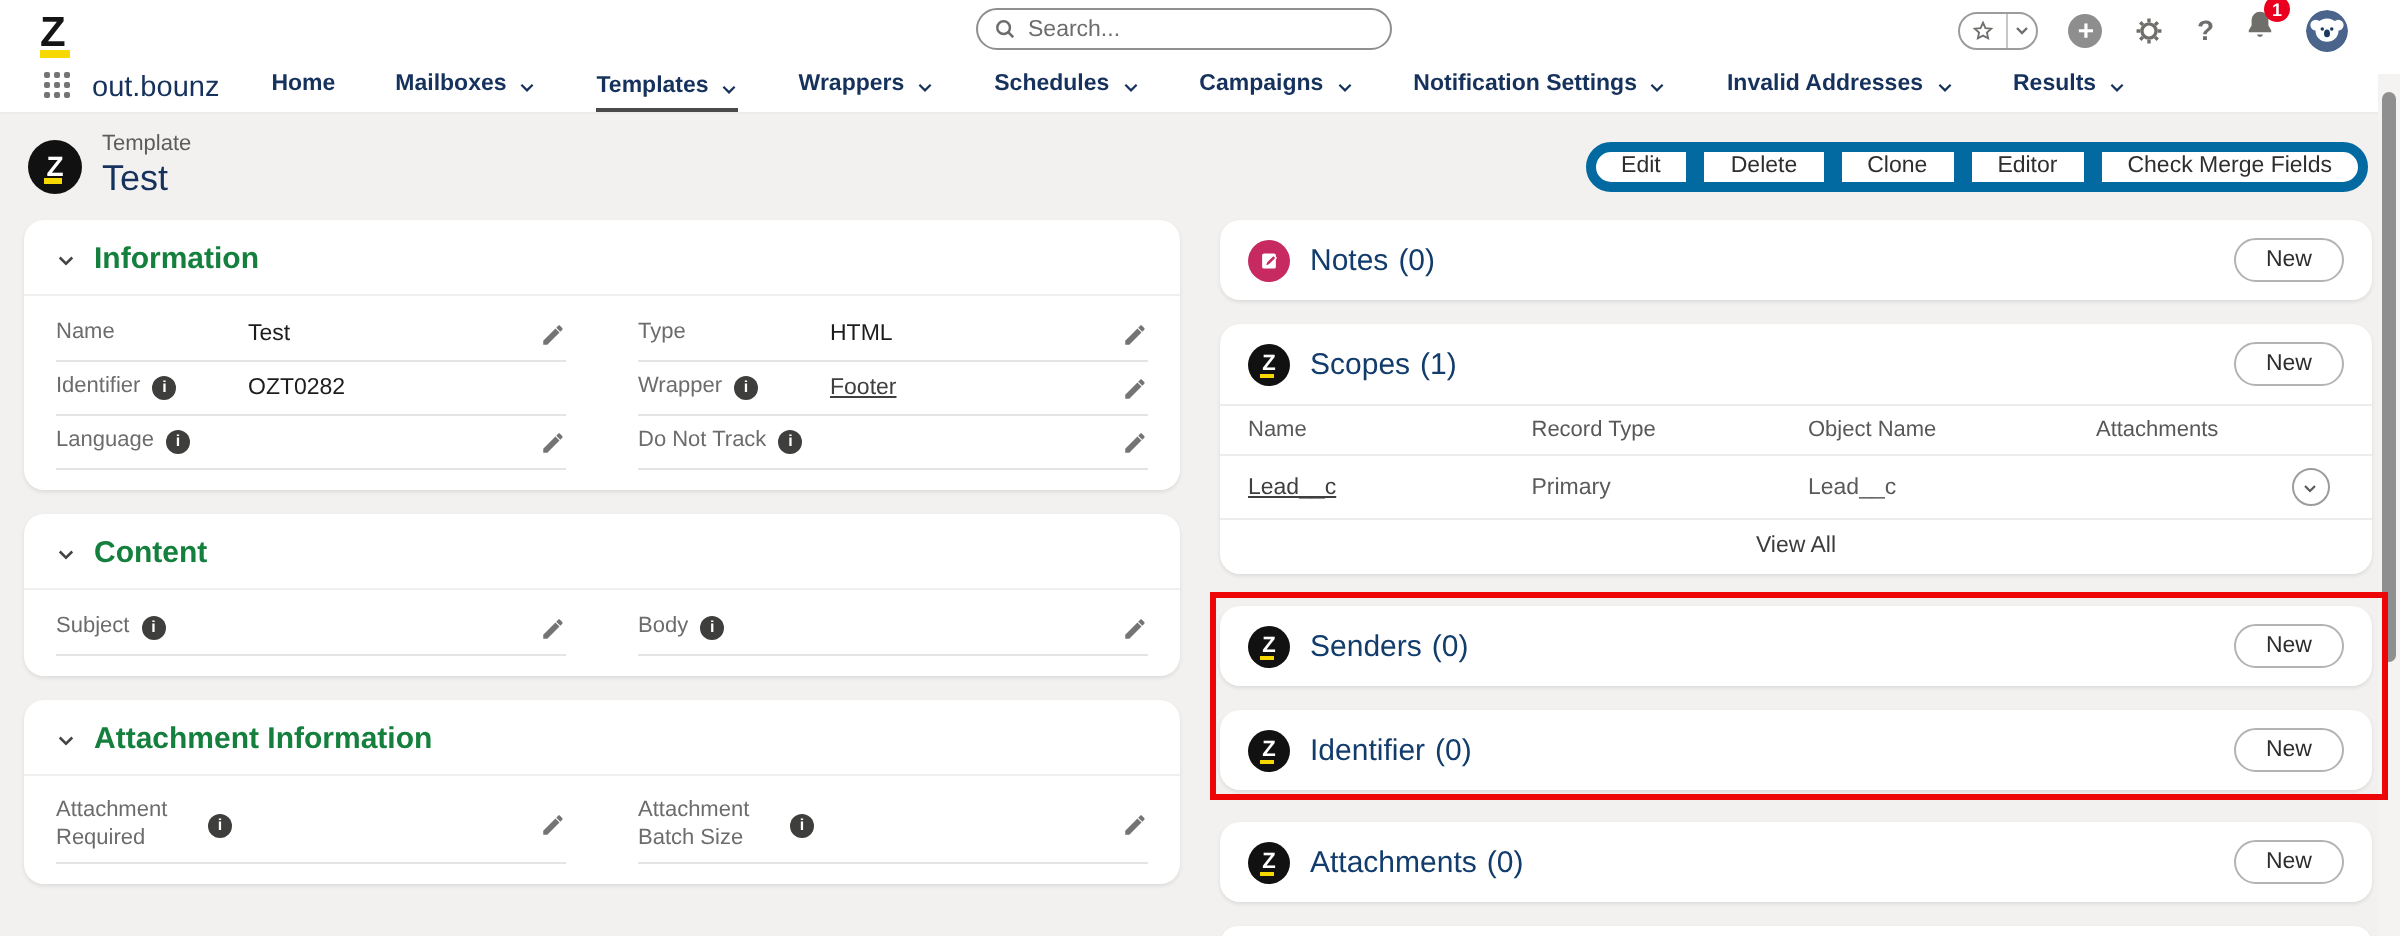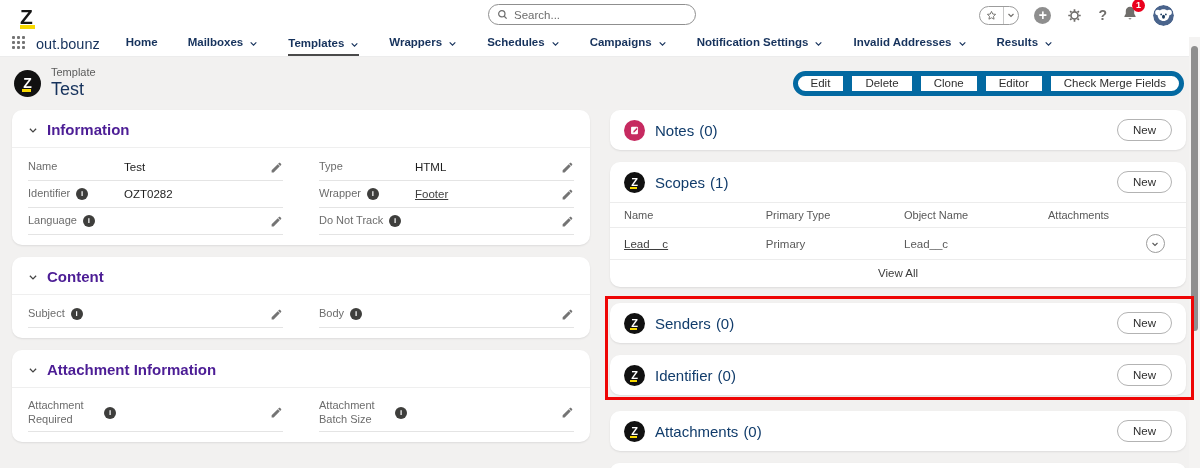--- a/index.html
+++ b/index.html
@@ -32,21 +32,21 @@
     font-size:14px; font-weight:700; line-height:1; }
   .qmark { font-size:14px; color:#706e6b; font-weight:700; }
   .bell-wrap { position:relative; }
   .badge { position:absolute; top:-6px; right:-7px; min-width:13px; height:13px;
     background:#ea001e; border-radius:7px; color:#fff; font-size:9px; font-weight:700;
     display:flex; align-items:center; justify-content:center; padding:0 3px; }
   .avatar { width:21px; height:21px; border-radius:50%; overflow:hidden; }
 
   
   .navbar { height:27px; background:#fff; display:flex; align-items:flex-end;
-    padding:0 12px 0 8px; border-bottom:1px solid #ececec; }
+    padding:0 12px 0 18px; border-bottom:1px solid #ececec; }
   .waffle { width:14px; height:14px; display:grid;
     grid-template-columns:repeat(3,3px); grid-template-rows:repeat(3,3px);
     gap:2px; margin:0 10px 6px 4px; }
   .waffle i { background:#747474; border-radius:1px; }
   .app-name { font-size:14.5px; color:#16325c; font-weight:400; margin:0 26px 4px 0; }
   .nav-items { display:flex; align-items:flex-end; gap:30px; }
   .nav-item { display:flex; align-items:flex-end; gap:6px; font-size:11.5px;
     font-weight:700; color:#16325c; padding-bottom:8px; cursor:pointer; }
   .nav-item.active { border-bottom:2.5px solid #4a4a4a; padding-bottom:5.5px; }
   .nav-caret svg { width:9px; height:9px; display:block; }
@@ -73,21 +73,21 @@
 
   .columns { display:flex; gap:20px; }
   .left-col { width:578px; flex-shrink:0; }
   .right-col { flex:1; }
 
   .card { background:#fff; border-radius:10px; box-shadow:0 1px 2px rgba(0,0,0,.09);
     margin-bottom:12px; }
   .card-header { display:flex; align-items:center; gap:9px; padding:11px 16px 9px;
     border-bottom:1px solid #efefef; }
   .chev svg { width:10px; height:10px; display:block; }
-  .card-title { font-size:15px; font-weight:700; color:#4c1d95; }
+  .card-title { font-size:15px; font-weight:700; color:#15803d; }
 
   .fields { padding:6px 16px 10px; display:grid;
     grid-template-columns:1fr 1fr; column-gap:36px; }
   .fields.one-col { grid-template-columns:1fr 1fr; }
   .frow { display:flex; align-items:center; min-height:27px;
     border-bottom:1px solid #e4e4e4; padding:2px 0; }
   .flabel { width:96px; flex-shrink:0; font-size:11px; color:#6c6c6c;
     display:flex; align-items:center; gap:6px; line-height:1.25; flex-wrap:wrap; }
   .flabel .txt { max-width:70px; }
   .fvalue { flex:1; font-size:11.5px; color:#1d1d1d; }
@@ -471,21 +471,21 @@
           <span class="rel-title">
             <span>Scopes</span>
             <span>(1)</span>
           </span>
           <button class="new-btn">New</button>
         </div>
         <table class="scopes">
           <thead>
             <tr>
               <th style="width:26%">Name</th>
-              <th style="width:24%">Primary Type</th>
+              <th style="width:24%">Record Type</th>
               <th style="width:25%">Object Name</th>
               <th style="width:17%">Attachments</th>
               <th style="width:8%"></th>
             </tr>
           </thead>
           <tbody>
             <tr>
               <td><span class="cell-link">Lead__c</span></td>
               <td>Primary</td>
               <td>Lead__c</td>

